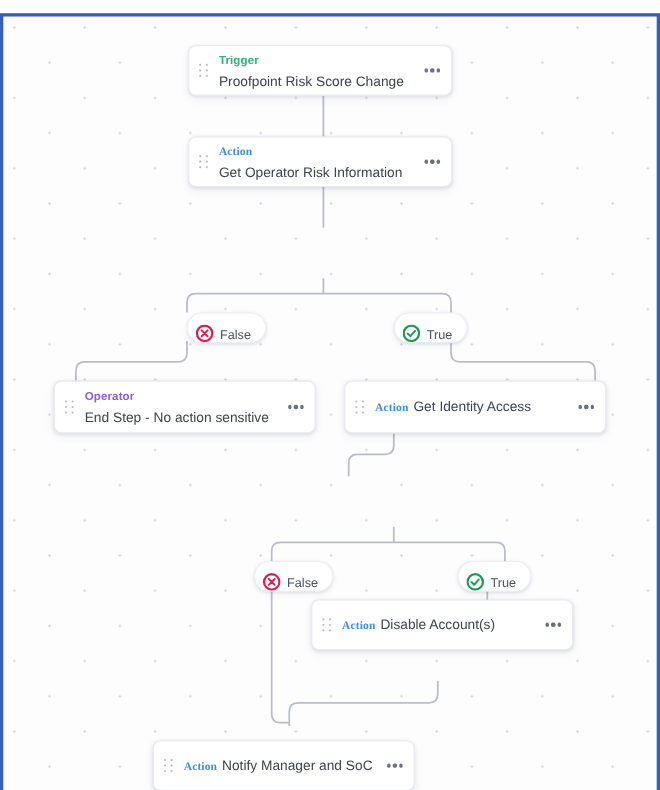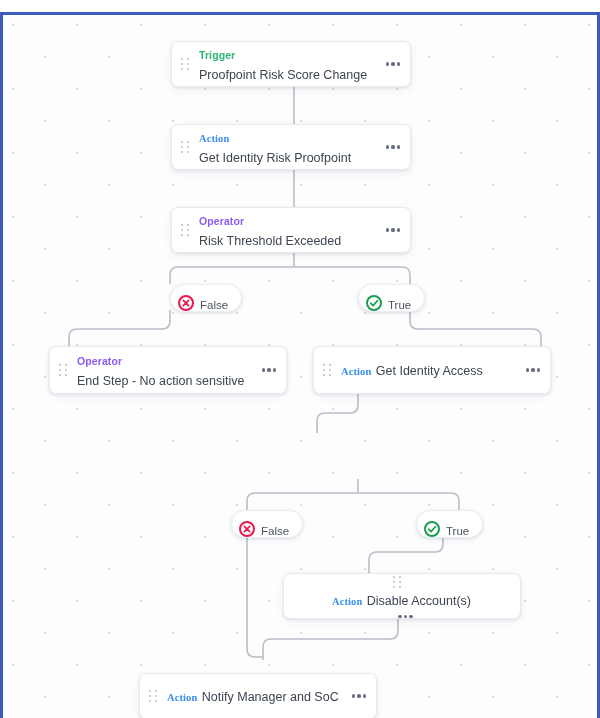--- a/index.html
+++ b/index.html
@@ -194,48 +194,29 @@
     <span class="drag-handle">
       <i></i>
         <i></i>
         <i></i>
         <i></i>
         <i></i>
         <i></i>
     </span>
     <span class="node-text">
       <span class="node-kind kind-action">Action</span>
-      <span class="node-title">Get Identity Risk Proofpoint</span>
-    </span>
-    <span class="node-menu">
-      <i></i>
-        <i></i>
-        <i></i>
-    </span>
-  </div>
-
-  <div class="node" style="left:168px; top:192px; width:240px; height:46px;">
-    <span class="drag-handle">
-      <i></i>
-        <i></i>
-        <i></i>
-        <i></i>
-        <i></i>
-        <i></i>
-    </span>
-    <span class="node-text">
-      <span class="node-kind kind-operator">Operator</span>
-      <span class="node-title">Risk Threshold Exceeded</span>
-    </span>
-    <span class="node-menu">
-      <i></i>
-        <i></i>
-        <i></i>
-    </span>
-  </div>
+      <span class="node-title">Get Operator Risk Information</span>
+    </span>
+    <span class="node-menu">
+      <i></i>
+        <i></i>
+        <i></i>
+    </span>
+  </div>
+
 
   <div class="node" style="left:46px; top:331px; width:238px; height:48px;">
     <span class="drag-handle">
       <i></i>
         <i></i>
         <i></i>
         <i></i>
         <i></i>
         <i></i>
     </span>
@@ -264,21 +245,21 @@
       <span class="node-title">Get Identity Access</span>
     </span>
     <span class="node-menu">
       <i></i>
         <i></i>
         <i></i>
     </span>
   </div>
 
 
-  <div class="node" style="left:280px; top:558px; width:238px; height:46px;flex-direction:column;">
+  <div class="node" style="left:280px; top:530px; width:238px; height:46px;">
     <span class="drag-handle">
       <i></i>
         <i></i>
         <i></i>
         <i></i>
         <i></i>
         <i></i>
     </span>
     <span class="node-text">
       <span class="node-kind kind-action">Action</span>

